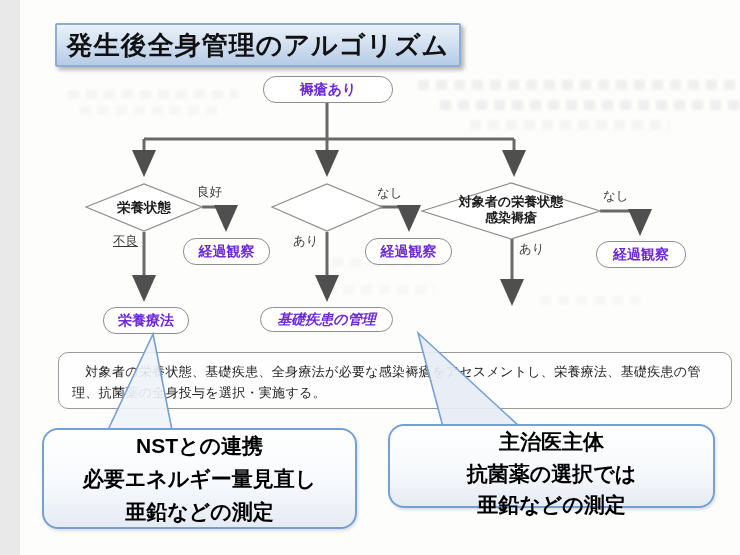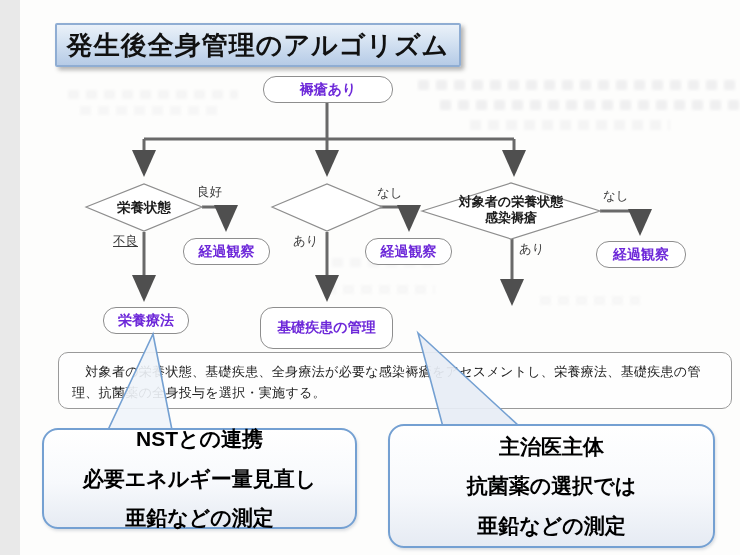--- a/index.html
+++ b/index.html
@@ -51,26 +51,26 @@
     border:1.2px solid #9a9a9a;border-radius:10px;background:rgba(255,255,255,.6);
     box-sizing:border-box;padding:8px 13px 0 13px;z-index:2;
     font-size:13px;line-height:1.65;color:#222;letter-spacing:.3px;
   }
 
   .bubble{
     position:absolute;z-index:4;box-sizing:border-box;
     border:2px solid #74a0d2;border-radius:16px;
     background:linear-gradient(180deg,#ffffff 0%,#f7f9fc 55%,#e6ebf3 100%);
     box-shadow:1px 2px 3px rgba(120,130,150,.25);
-    display:flex;flex-direction:column;align-items:center;justify-content:center;
-    font-weight:700;color:#000;text-align:center;gap:8px;
+    display:flex;flex-direction:column;align-items:center;justify-content:space-between;
+    font-weight:700;color:#000;text-align:center;
   }
   .bubble .line{font-size:21px;line-height:1.5;white-space:nowrap;}
   .bubble-left{left:22px;top:428px;width:315px;height:101px;}
-  .bubble-right{left:368px;top:424px;width:327px;height:124px;}
+  .bubble-right{left:368px;top:424px;width:327px;height:84px;}
 </style>
 </head>
 <body>
 
 <div id="stage">
 
   <div class="artifact rows" style="left:398px;top:80px;width:325px;height:10px;"></div>
   <div class="artifact rows" style="left:420px;top:100px;width:300px;height:10px;"></div>
   <div class="artifact rows" style="left:450px;top:120px;width:200px;height:10px;opacity:.2;"></div>
   <div class="artifact rows" style="left:48px;top:90px;width:170px;height:9px;opacity:.18;"></div>
@@ -120,21 +120,21 @@
   <div class="blabel" style="left:357px;top:185px;">なし</div>
   <div class="blabel" style="left:273px;top:233px;">あり</div>
   <div class="blabel" style="left:583px;top:188px;">なし</div>
   <div class="blabel" style="left:499px;top:241px;">あり</div>
 
   <div class="node pill" style="left:163px;top:238px;width:87px;height:27px;">経過観察</div>
   <div class="node pill" style="left:345px;top:238px;width:87px;height:27px;">経過観察</div>
   <div class="node pill" style="left:576px;top:241px;width:90px;height:27px;">経過観察</div>
 
   <div class="node pill" style="left:83px;top:307px;width:86px;height:27px;">栄養療法</div>
-  <div class="node pill" style="left:240px;top:307px;width:133px;height:42px;">基礎疾患の管理</div>
+  <div class="node pill" style="left:240px;top:307px;width:133px;height:25px;font-style:italic;">基礎疾患の管理</div>
 
   <div class="summary-box">　対象者の栄養状態、基礎疾患、全身療法が必要な感染褥瘡をアセスメントし、栄養療法、基礎疾患の管理、抗菌薬の全身投与を選択・実施する。</div>
 
   <svg class="layer tails" width="740" height="555">
     <polygon points="133,334 152,430 88,430" fill="rgba(240,244,250,0.9)" stroke="#74a0d2" stroke-width="1.6"></polygon>
     <polygon points="398,333 500,427 423,427" fill="rgba(231,237,245,0.92)" stroke="#74a0d2" stroke-width="1.6"></polygon>
   </svg>
 
   <div class="bubble bubble-left">
     <div class="line">NSTとの連携</div>

